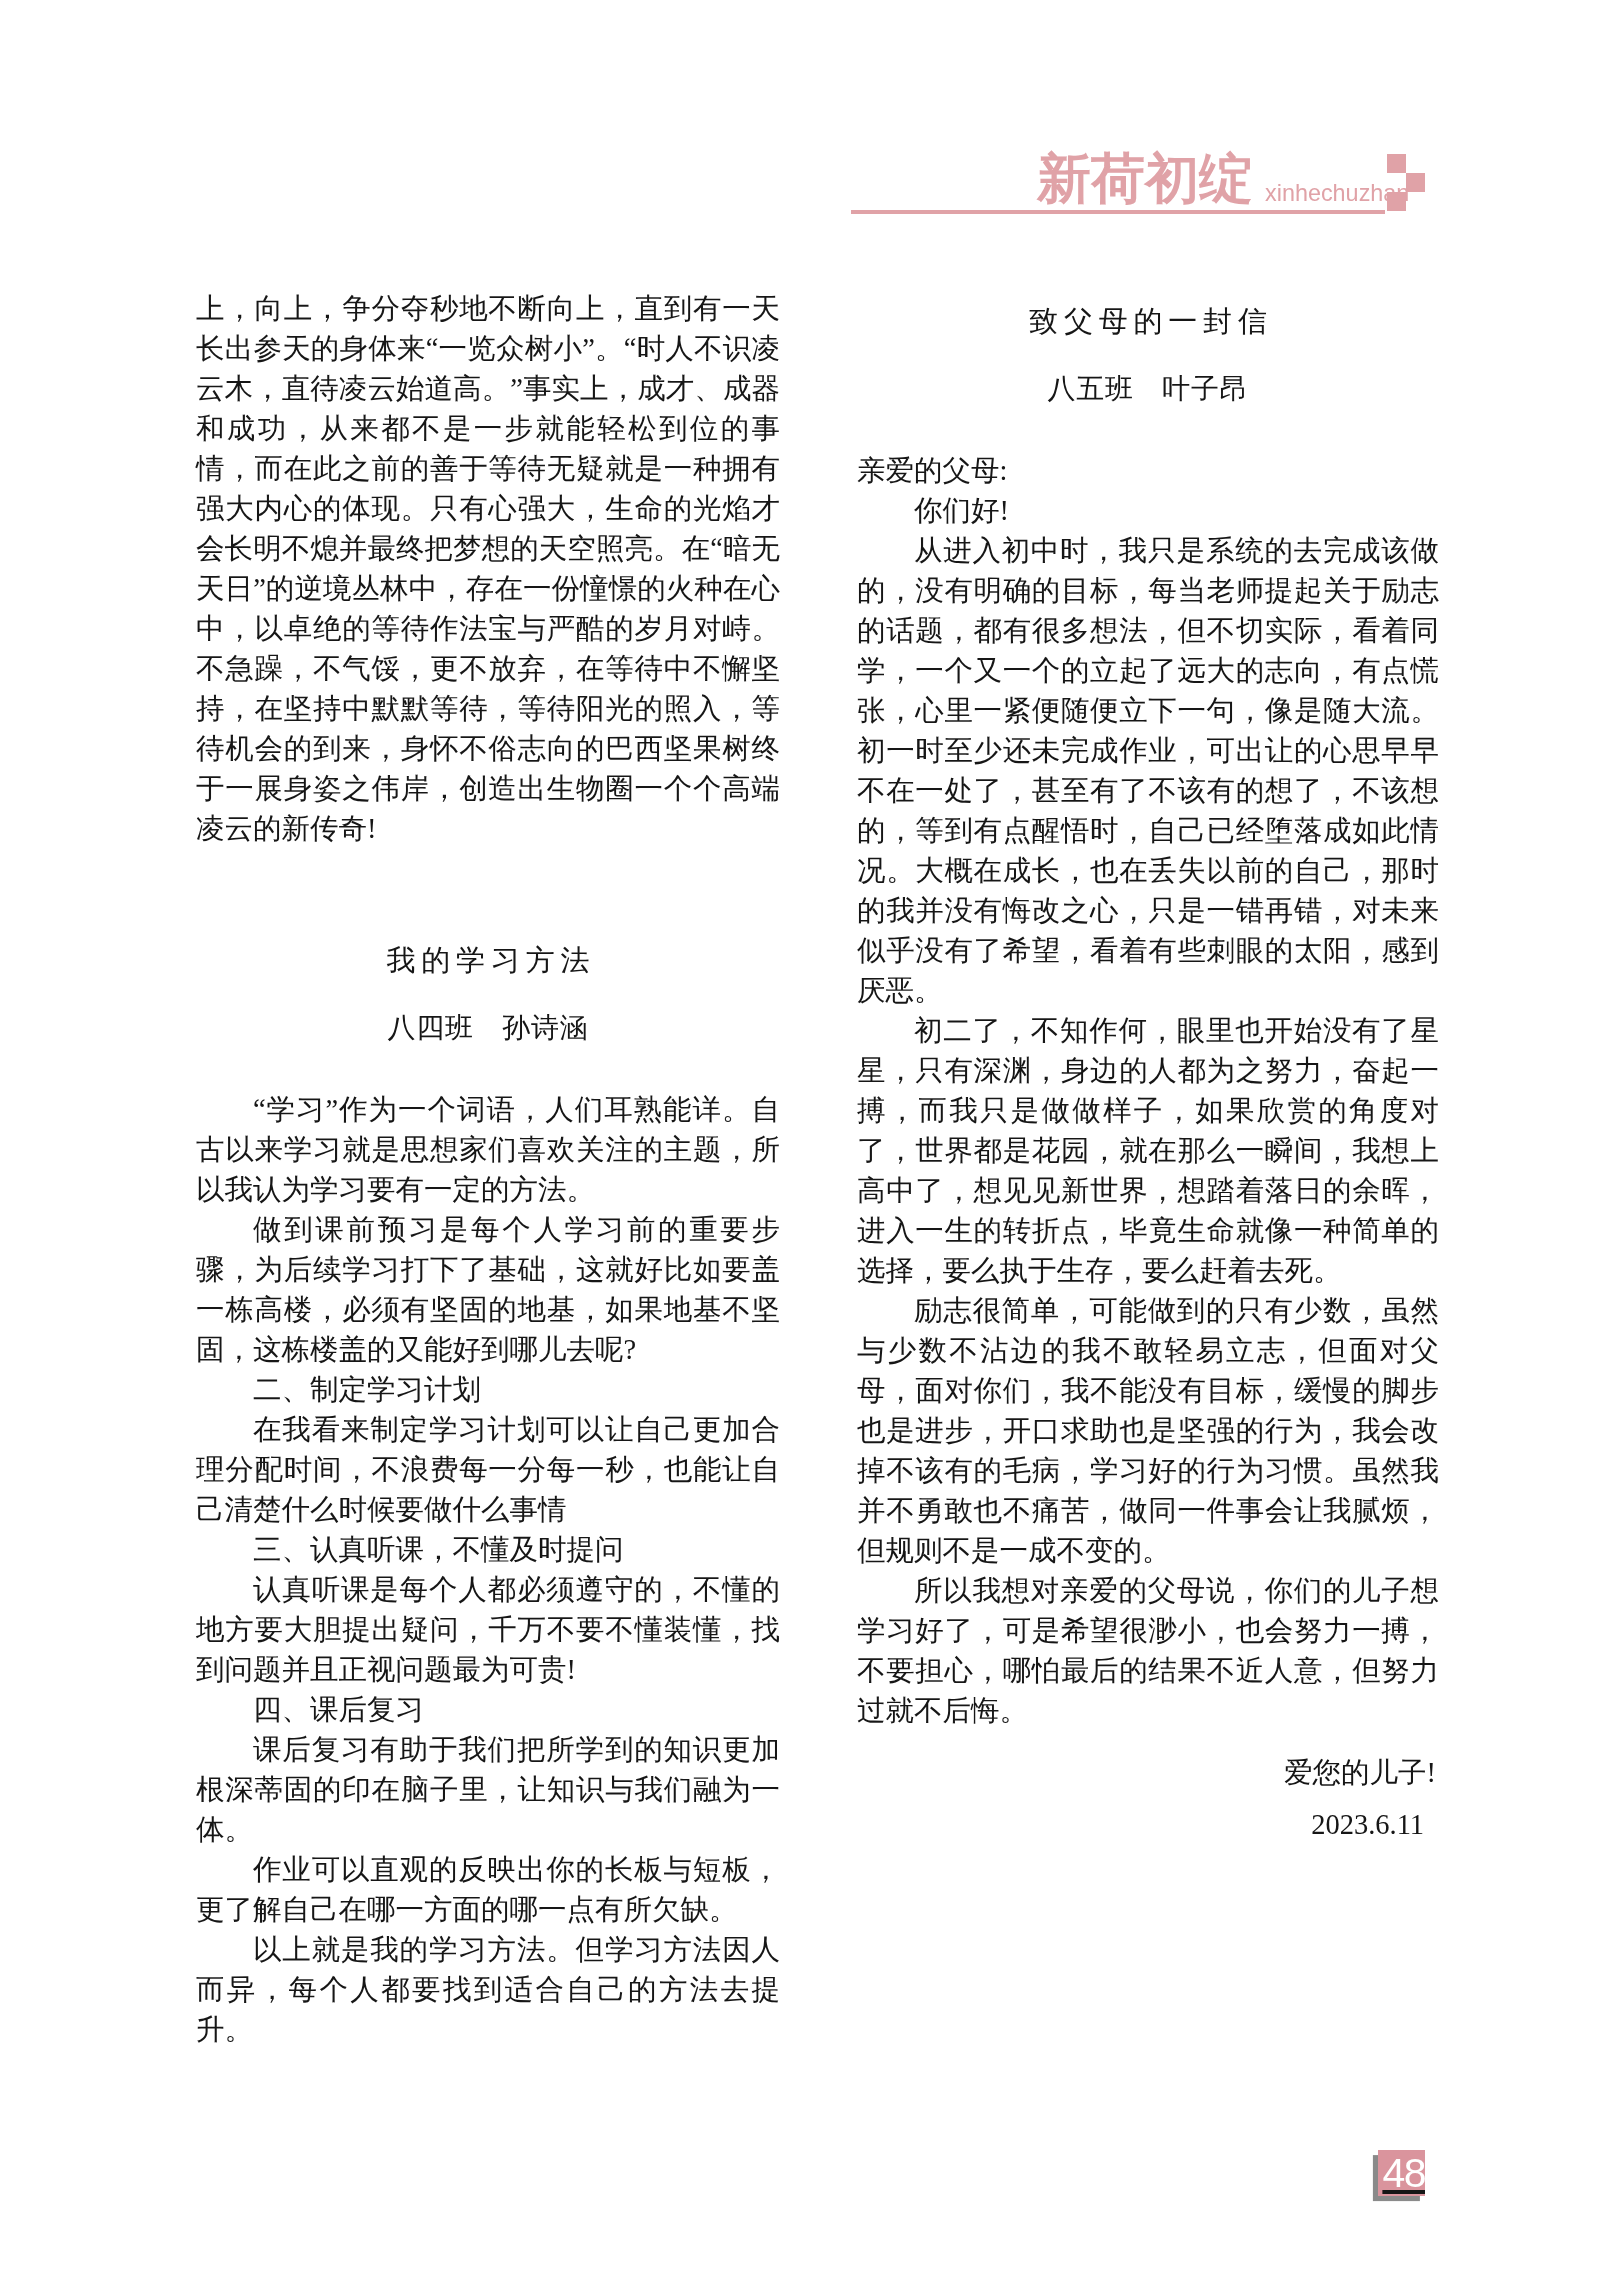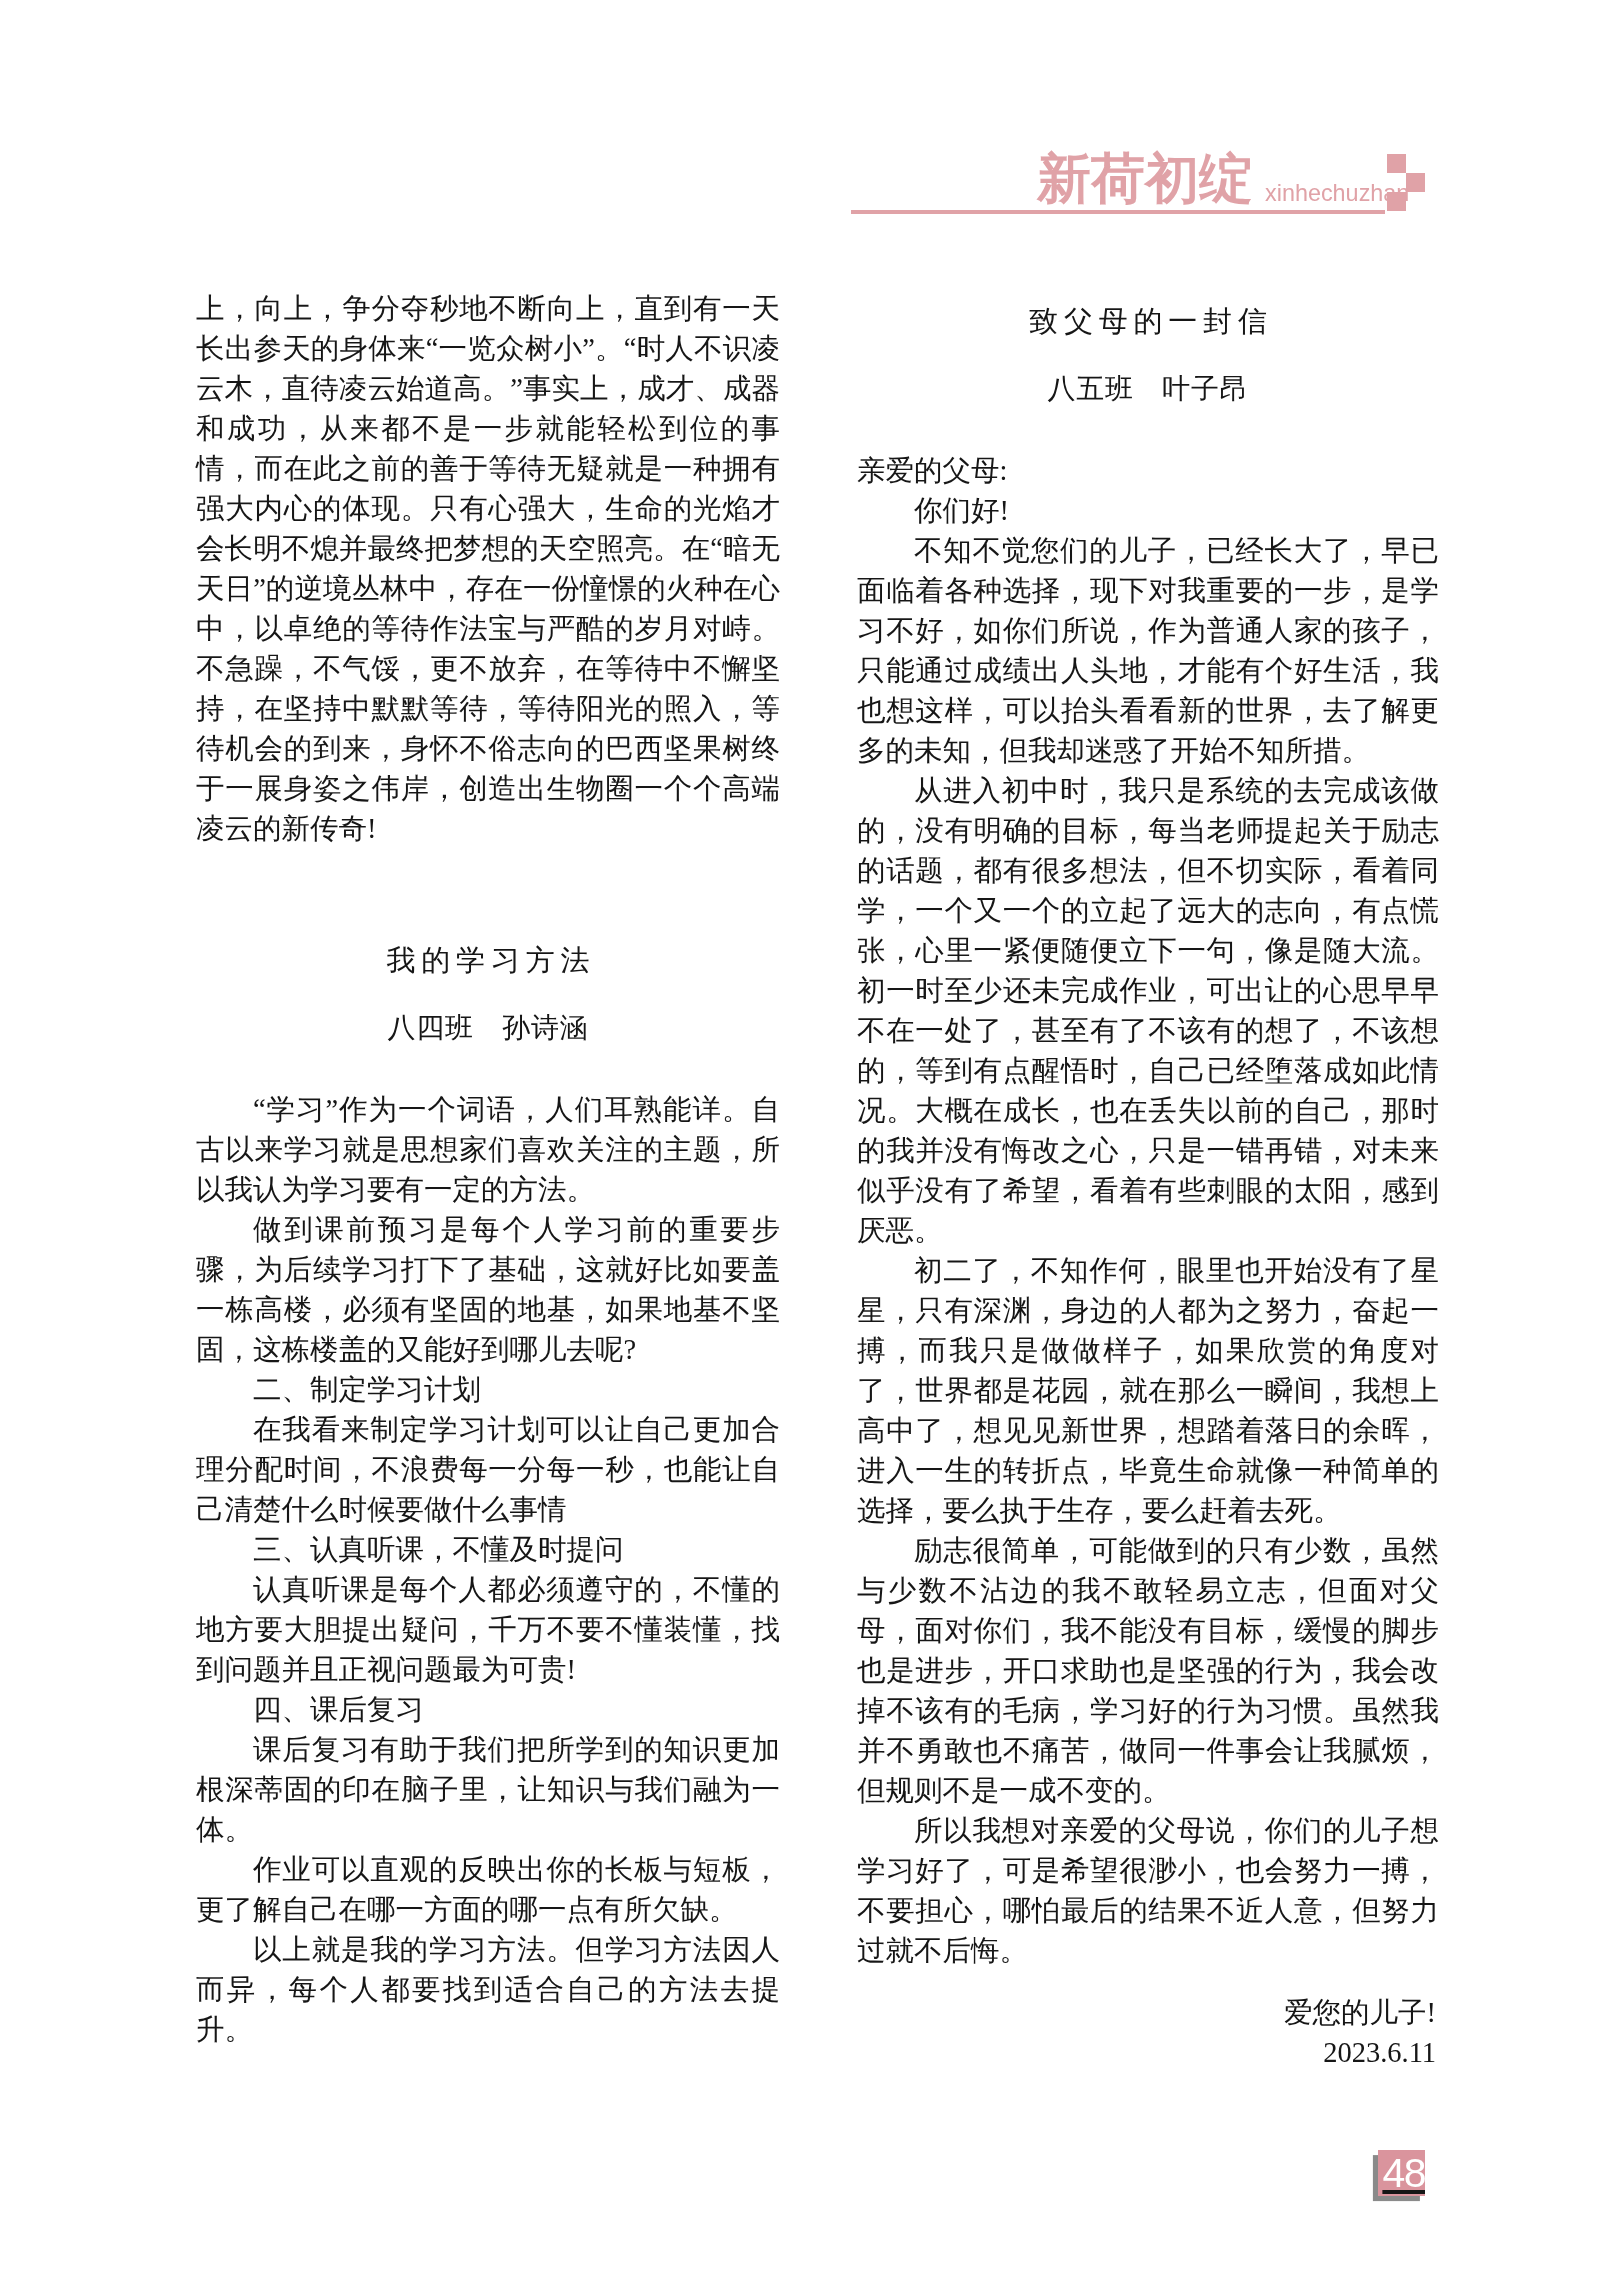--- a/index.html
+++ b/index.html
@@ -94,21 +94,21 @@
   .letter-body { margin-top: 45px; }
   .salutation { margin: 0; text-indent: 0; }
   .greeting   { margin: 0; text-indent: 2em; }
   .signoff {
     margin: 22px 0 0 0;
     text-align: right;
     text-indent: 0;
     padding-right: 2.9px;
   }
   .letter-date {
-    margin: 0;
+    margin: 12px;
     text-align: right;
     text-indent: 0;
     padding-right: 2.9px;
   }
 
   
   .page-num-box {
     position: absolute;
     left: 1378px;
     top: 2150px;
@@ -163,21 +163,20 @@
       </div>
   </section>
 
   <section class="col col-right">
     <h2 class="art-title">致父母的一封信</h2>
     <div class="art-author">八五班　叶子昂</div>
     <div class="letter-body">
       <p class="salutation">亲爱的父母:</p>
       <p class="greeting">你们好!</p>
       <div>
-          <p class="blk para">不知不觉您们的儿子，已经长大了，早已面临着各种选择，现下对我重要的一步，是学习不好，如你们所说，作为普通人家的孩子，只能通过成绩出人头地，才能有个好生活，我也想这样，可以抬头看看新的世界，去了解更多的未知，但我却迷惑了开始不知所措。</p>
           <p class="blk para">从进入初中时，我只是系统的去完成该做的，没有明确的目标，每当老师提起关于励志的话题，都有很多想法，但不切实际，看着同学，一个又一个的立起了远大的志向，有点慌张，心里一紧便随便立下一句，像是随大流。初一时至少还未完成作业，可出让的心思早早不在一处了，甚至有了不该有的想了，不该想的，等到有点醒悟时，自己已经堕落成如此情况。大概在成长，也在丢失以前的自己，那时的我并没有悔改之心，只是一错再错，对未来似乎没有了希望，看着有些刺眼的太阳，感到厌恶。</p>
           <p class="blk para">初二了，不知作何，眼里也开始没有了星星，只有深渊，身边的人都为之努力，奋起一搏，而我只是做做样子，如果欣赏的角度对了，世界都是花园，就在那么一瞬间，我想上高中了，想见见新世界，想踏着落日的余晖，进入一生的转折点，毕竟生命就像一种简单的选择，要么执于生存，要么赶着去死。</p>
           <p class="blk para">励志很简单，可能做到的只有少数，虽然与少数不沾边的我不敢轻易立志，但面对父母，面对你们，我不能没有目标，缓慢的脚步也是进步，开口求助也是坚强的行为，我会改掉不该有的毛病，学习好的行为习惯。虽然我并不勇敢也不痛苦，做同一件事会让我腻烦，但规则不是一成不变的。</p>
           <p class="blk para">所以我想对亲爱的父母说，你们的儿子想学习好了，可是希望很渺小，也会努力一搏，不要担心，哪怕最后的结果不近人意，但努力过就不后悔。</p>
         </div>
       <p class="signoff">爱您的儿子!</p>
       <p class="letter-date">2023.6.11</p>
     </div>
   </section>
 

